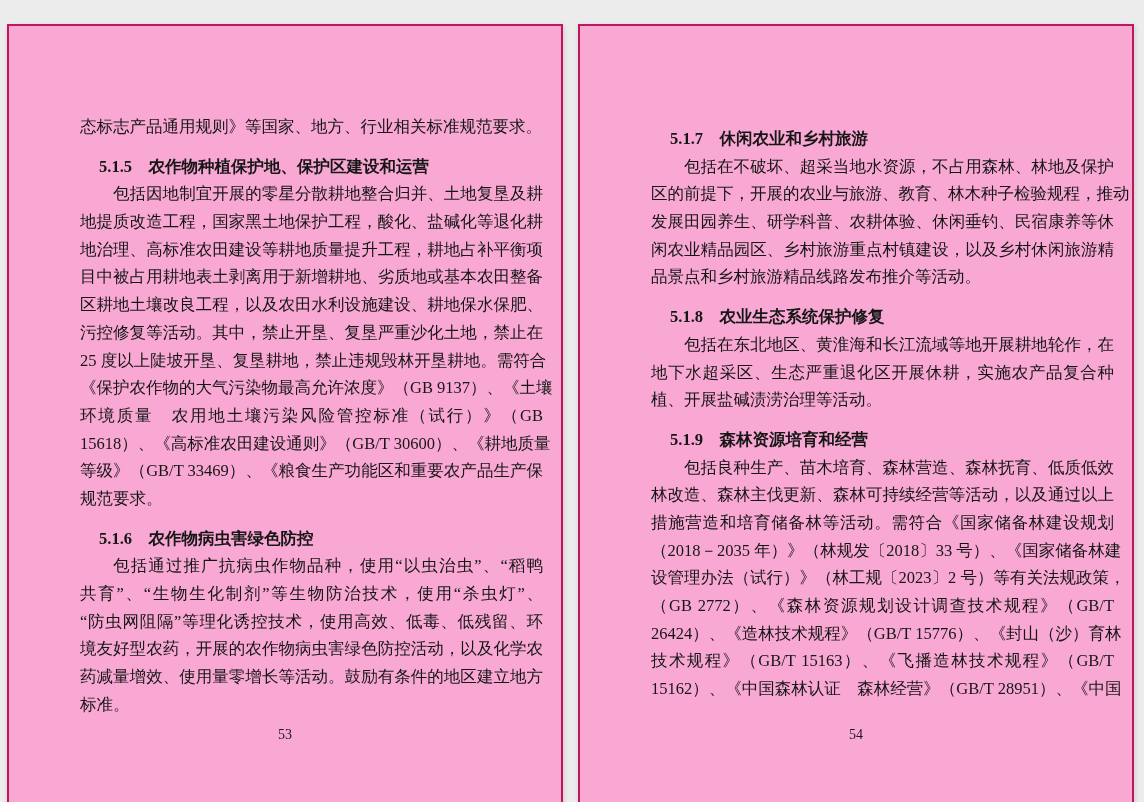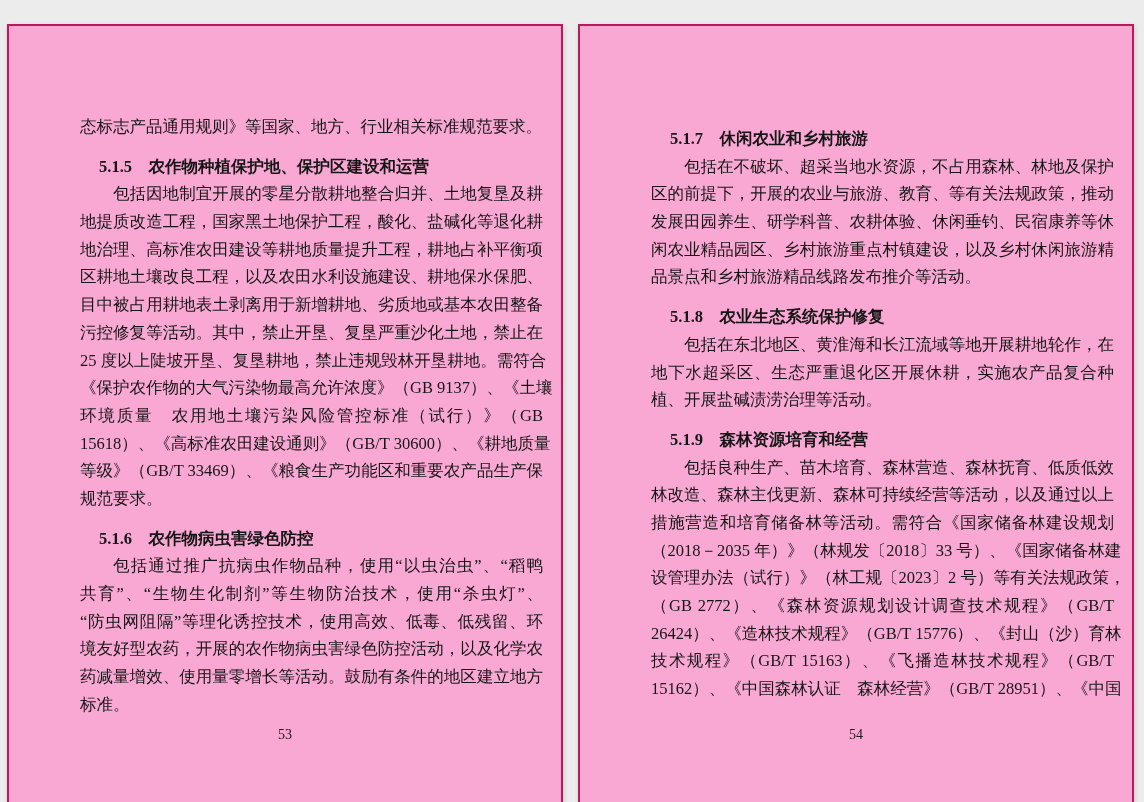--- a/index.html
+++ b/index.html
@@ -42,22 +42,22 @@
 
 <div class="viewer">
 
   <div class="page page-left">
     <div class="text-col">
       <div class="ln k-pl">态标志产品通用规则》等国家、地方、行业相关标准规范要求。</div>
       <div class="ln k-h">5.1.5　农作物种植保护地、保护区建设和运营</div>
       <div class="ln k-pf">包括因地制宜开展的零星分散耕地整合归并、土地复垦及耕</div>
       <div class="ln k-p">地提质改造工程，国家黑土地保护工程，酸化、盐碱化等退化耕</div>
       <div class="ln k-p">地治理、高标准农田建设等耕地质量提升工程，耕地占补平衡项</div>
+      <div class="ln k-p">目中被占用耕地表土剥离用于新增耕地、劣质地或基本农田整备</div>
       <div class="ln k-p">区耕地土壤改良工程，以及农田水利设施建设、耕地保水保肥、</div>
-      <div class="ln k-p">目中被占用耕地表土剥离用于新增耕地、劣质地或基本农田整备</div>
       <div class="ln k-p">污控修复等活动。其中，禁止开垦、复垦严重沙化土地，禁止在</div>
       <div class="ln k-p">25 度以上陡坡开垦、复垦耕地，禁止违规毁林开垦耕地。需符合</div>
       <div class="ln k-p">《保护农作物的大气污染物最高允许浓度》（GB 9137）、《土壤</div>
       <div class="ln k-p">环境质量　农用地土壤污染风险管控标准（试行）》（GB</div>
       <div class="ln k-p">15618）、《高标准农田建设通则》（GB/T 30600）、《耕地质量</div>
       <div class="ln k-p">等级》（GB/T 33469）、《粮食生产功能区和重要农产品生产保</div>
       <div class="ln k-pl">规范要求。</div>
       <div class="ln k-h">5.1.6　农作物病虫害绿色防控</div>
       <div class="ln k-pf">包括通过推广抗病虫作物品种，使用“以虫治虫”、“稻鸭</div>
       <div class="ln k-p">共育”、“生物生化制剂”等生物防治技术，使用“杀虫灯”、</div>
@@ -66,21 +66,21 @@
       <div class="ln k-p">药减量增效、使用量零增长等活动。鼓励有条件的地区建立地方</div>
       <div class="ln k-pl">标准。</div>
     </div>
     <div class="page-num">53</div>
   </div>
 
   <div class="page page-right">
     <div class="text-col">
       <div class="ln k-h">5.1.7　休闲农业和乡村旅游</div>
       <div class="ln k-pf">包括在不破坏、超采当地水资源，不占用森林、林地及保护</div>
-      <div class="ln k-p">区的前提下，开展的农业与旅游、教育、等有关法规政策，推动</div>
+      <div class="ln k-p">区的前提下，开展的农业与旅游、教育、林木种子检验规程，推动</div>
       <div class="ln k-p">发展田园养生、研学科普、农耕体验、休闲垂钓、民宿康养等休</div>
       <div class="ln k-p">闲农业精品园区、乡村旅游重点村镇建设，以及乡村休闲旅游精</div>
       <div class="ln k-pl">品景点和乡村旅游精品线路发布推介等活动。</div>
       <div class="ln k-h">5.1.8　农业生态系统保护修复</div>
       <div class="ln k-pf">包括在东北地区、黄淮海和长江流域等地开展耕地轮作，在</div>
       <div class="ln k-p">地下水超采区、生态严重退化区开展休耕，实施农产品复合种</div>
       <div class="ln k-pl">植、开展盐碱渍涝治理等活动。</div>
       <div class="ln k-h">5.1.9　森林资源培育和经营</div>
       <div class="ln k-pf">包括良种生产、苗木培育、森林营造、森林抚育、低质低效</div>
       <div class="ln k-p">林改造、森林主伐更新、森林可持续经营等活动，以及通过以上</div>

